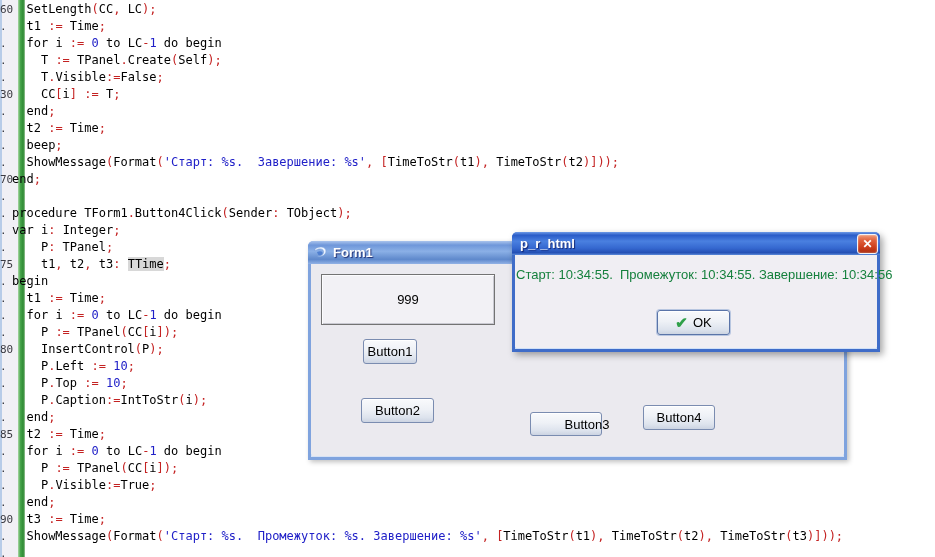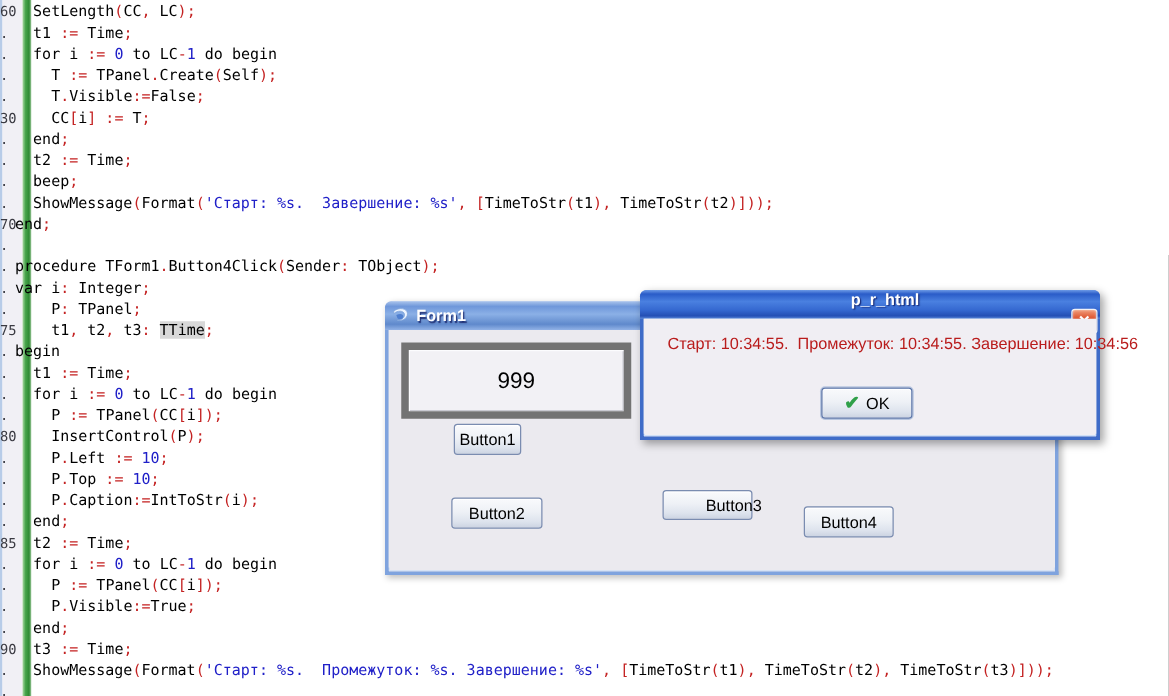--- a/index.html
+++ b/index.html
@@ -32,44 +32,44 @@
   .form-window{left:308px;top:241px;width:533px;height:216px;z-index:2;
                border:3px solid var(--frame-inactive);border-top:none;
                box-shadow:2px 2px 5px rgba(0,0,0,.25), inset 0 0 0 1px #d6e2f5;
                background:var(--form-bg);}
   .form-titlebar{margin:-0px -3px 0 -3px;padding-left:5px;
       background:linear-gradient(180deg,#a9c3ec 0%,#6f97da 18%,#8bb0e6 45%,#5f89cc 80%,#92b2e6 100%);}
   .dlg-window{left:512px;top:232px;width:362px;height:117px;z-index:3;
               border:3px solid var(--frame-active);border-top:none;
               box-shadow:3px 3px 7px rgba(0,0,0,.35), inset 0 0 0 1px #cfe0f8;
               background:var(--dialog-bg);}
-  .dlg-titlebar{margin:0 -3px;padding-left:24px;
-      background:linear-gradient(180deg,#6d9ae6 0%,#2a5cc8 14%,#4a80e0 40%,#3568d0 70%,#244fb4 90%,#5c8ada 100%);flex-direction:column;}
+  .dlg-titlebar{margin:0 -3px;padding-left:8px;
+      background:linear-gradient(180deg,#6d9ae6 0%,#2a5cc8 14%,#4a80e0 40%,#3568d0 70%,#244fb4 90%,#5c8ada 100%);}
   .title-text{flex:0 1 auto;}
   .delphi-icon{width:16px;height:15px;margin-right:4px;display:inline-block;}
   .close-btn{margin-left:auto;margin-right:2px;width:19px;height:18px;border:1px solid #f2f2f6;border-radius:3px;
              background:linear-gradient(180deg,#f09a78 0%,#e0603c 30%,#cc3c1a 70%,#a82c10 100%);
              color:#fff;font-size:12px;font-weight:bold;line-height:18px;text-align:center;text-shadow:none;
              box-shadow:inset 0 0 2px rgba(255,255,255,.6);cursor:default;}
   .form-client{position:relative;width:100%;height:190px;background:var(--form-bg);overflow:hidden;}
   .dlg-client{position:relative;width:100%;height:92px;background:var(--dialog-bg);}
   
   .xp-btn{position:absolute;border:1px solid #7a8cb0;border-radius:3px;
           background:linear-gradient(180deg,#f9fafc 0%,#eef1f6 45%,#dde3ed 80%,#ccd4e2 100%);
           font-family:"Liberation Sans",sans-serif;font-size:13px;color:#000;
           display:flex;align-items:center;justify-content:center;padding:0;
           box-shadow:inset 0 1px 0 #fff;}
   .panel999{position:absolute;left:10px;top:10px;width:172px;height:49px;background:#f2f1f5;
-            border:6px solid #737373;box-shadow:inset 1px 1px 0 #fcfcfe, inset -1px -1px 0 #c9c9d1;
-            display:flex;align-items:center;justify-content:center;font-size:18px;color:#000;z-index:2;}
+            border:1px solid #737373;box-shadow:inset 1px 1px 0 #fcfcfe, inset -1px -1px 0 #c9c9d1;
+            display:flex;align-items:center;justify-content:center;font-size:13px;color:#000;z-index:2;}
   .btn1{left:52px;top:75px;width:54px;height:25px;z-index:1;}
   .btn2{left:50px;top:134px;width:73px;height:25px;}
-  .btn3{left:219px;top:128px;width:72px;height:24px;padding-left:42px;}
+  .btn3{left:219px;top:148px;width:72px;height:24px;padding-left:42px;}
   .btn4{left:332px;top:141px;width:72px;height:25px;}
-  .dlg-message{position:absolute;left:19px;top:12px;font-size:13px;color:#b91c1c;white-space:pre;}
+  .dlg-message{position:absolute;left:1px;top:12px;font-size:13px;color:#15803d;white-space:pre;}
   .ok-btn{left:142px;top:55px;width:73px;height:25px;border-color:#5a74a8;
           box-shadow:inset 0 1px 0 #fff, 0 0 0 1px #b8c6e0;}
   .check{color:var(--check-green);font-size:15px;font-weight:bold;margin-right:5px;line-height:1;}
 </style>
 </head>
 <body>
 
 <div class="screen">
   <div class="left-strip"></div>
   <div class="gutter-bg"></div>

